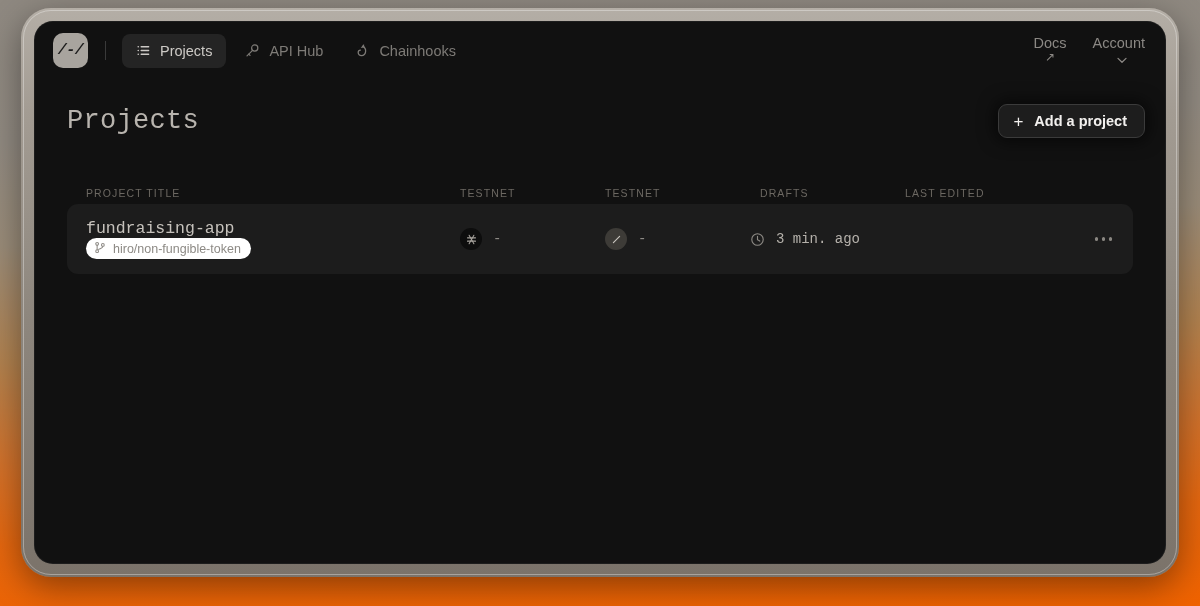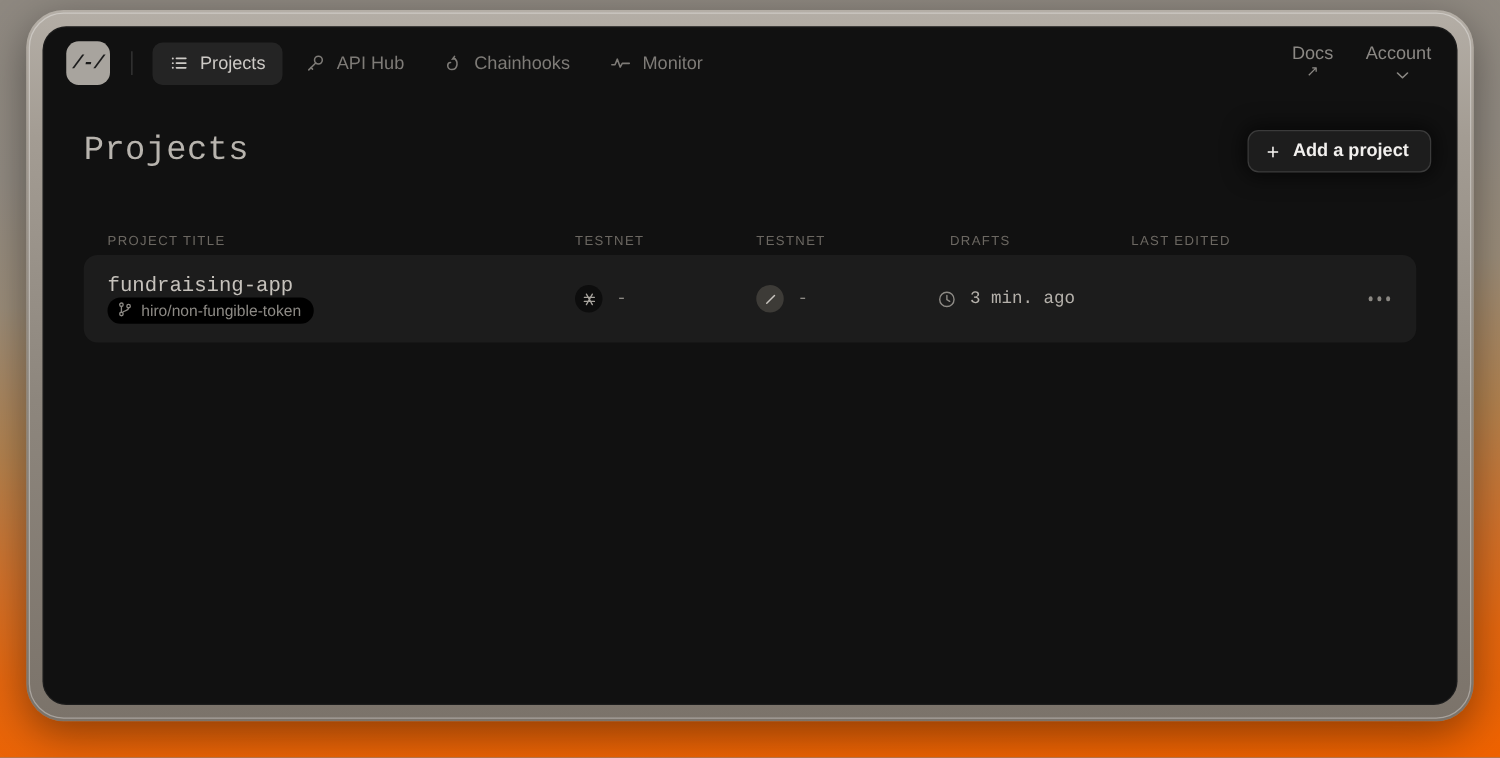--- a/index.html
+++ b/index.html
@@ -198,21 +198,21 @@
     margin-bottom: 0;
   }
 
   .badge {
     display: inline-flex;
     align-items: center;
     gap: 7px;
     height: 21px;
     padding: 0 10px 0 8px;
     border-radius: 11px;
-    background: #000000;
+    background: #ffffff;
     color: #8d8a85;
     font-size: 12.5px;
   }
 
   .cell {
     display: flex;
     align-items: center;
     gap: 11px;
     color: #b5b1ab;
     font-family: "Liberation Mono", monospace;
@@ -289,28 +289,20 @@
         <div class="nav-item">
           <span class="ic">
             <svg width="15" height="16" viewBox="0 0 16 17" fill="none" stroke="currentColor" stroke-width="1.35" stroke-linecap="round">
               <path d="M9.2 2.2 L7.6 4.4 L9.6 4.2"></path>
               <path d="M8.3 3.6 C10.6 4.8 11.6 7 11.3 9.2 C11 11.6 9.2 13.4 6.9 13.4 C4.9 13.4 3.4 11.9 3.4 10.1 C3.4 8.6 4.5 7.5 5.8 7.5"></path>
             </svg>
           </span>
           <span>Chainhooks</span>
         </div>
 
-        <div class="nav-item">
-          <span class="ic">
-            <svg width="17" height="15" viewBox="0 0 18 16" fill="none" stroke="currentColor" stroke-width="1.35" stroke-linecap="round" stroke-linejoin="round">
-              <path d="M1.5 9.4 L4.2 9.4 L6.2 4.6 L8.6 11.4 L10.4 8.2 L16.4 8.2"></path>
-            </svg>
-          </span>
-          <span>Monitor</span>
-        </div>
 
       </div>
 
       <div class="nav-right">
         <div class="nav-link">
           <span>Docs</span>
           <span class="arrow">↗</span>
         </div>
         <div class="nav-link">
           <span>Account</span>

